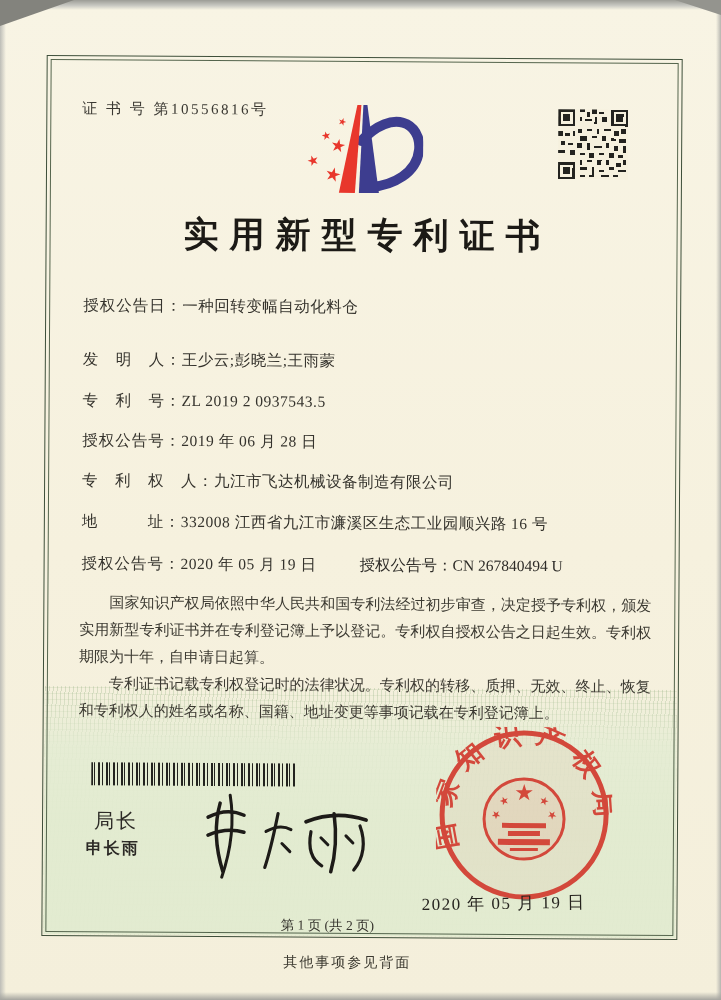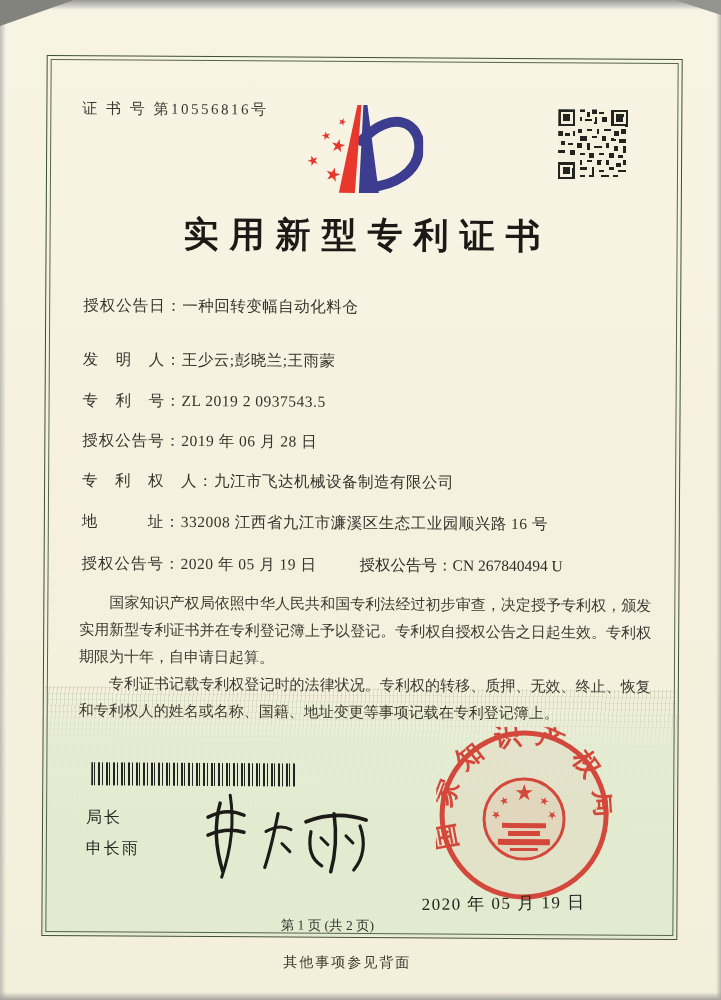--- a/index.html
+++ b/index.html
@@ -48,22 +48,22 @@
   .grant-no { position:absolute; left:360px; top:555px; font-size:15.5px; white-space:nowrap; }
 
   .paras { position:absolute; left:80px; top:591px; width:572px; font-size:15px;
     line-height:27px; text-align:justify; color:#3c3a32; }
   .paras p { text-indent:2em; }
 
   .barcode { position:absolute; left:93px; top:764px; width:205px; height:23px;
     background:repeating-linear-gradient(90deg,#23231f 0 2px,rgba(0,0,0,0) 2px 3px,#23231f 3px 4px,
       rgba(0,0,0,0) 4px 7px,#23231f 7px 9px,rgba(0,0,0,0) 9px 11px,#23231f 11px 12px,rgba(0,0,0,0) 12px 15px); }
 
-  .role { position:absolute; left:88px; top:809px; font-size:16px; letter-spacing:2px; color:#2c2a26; }
-  .role-name { position:absolute; left:88px; top:840px; font-size:16px; letter-spacing:2px; color:#2c2a26; }
+  .role { position:absolute; left:96px; top:809px; font-size:20px; letter-spacing:2px; color:#2c2a26; }
+  .role-name { position:absolute; left:88px; top:840px; font-size:16px; letter-spacing:2px; color:#2c2a26;font-weight:bold; }
   .sig { position:absolute; left:196px; top:786px; width:195px; height:98px; }
 
   .seal { position:absolute; left:438px; top:726px; width:176px; height:176px; opacity:.92; }
   .seal-date { position:absolute; left:424px; top:891px; font-size:17px; letter-spacing:1.5px;
     color:#26241f; transform:rotate(-1.2deg); }
 
   .page-no { position:absolute; left:0; width:660px; top:917px; text-align:center; font-size:13.5px; color:#35332d; }
   .bottom-note { position:absolute; left:0; width:700px; top:954px; text-align:center; font-size:14px;
     letter-spacing:2px; color:#3a382f; }
 </style>

